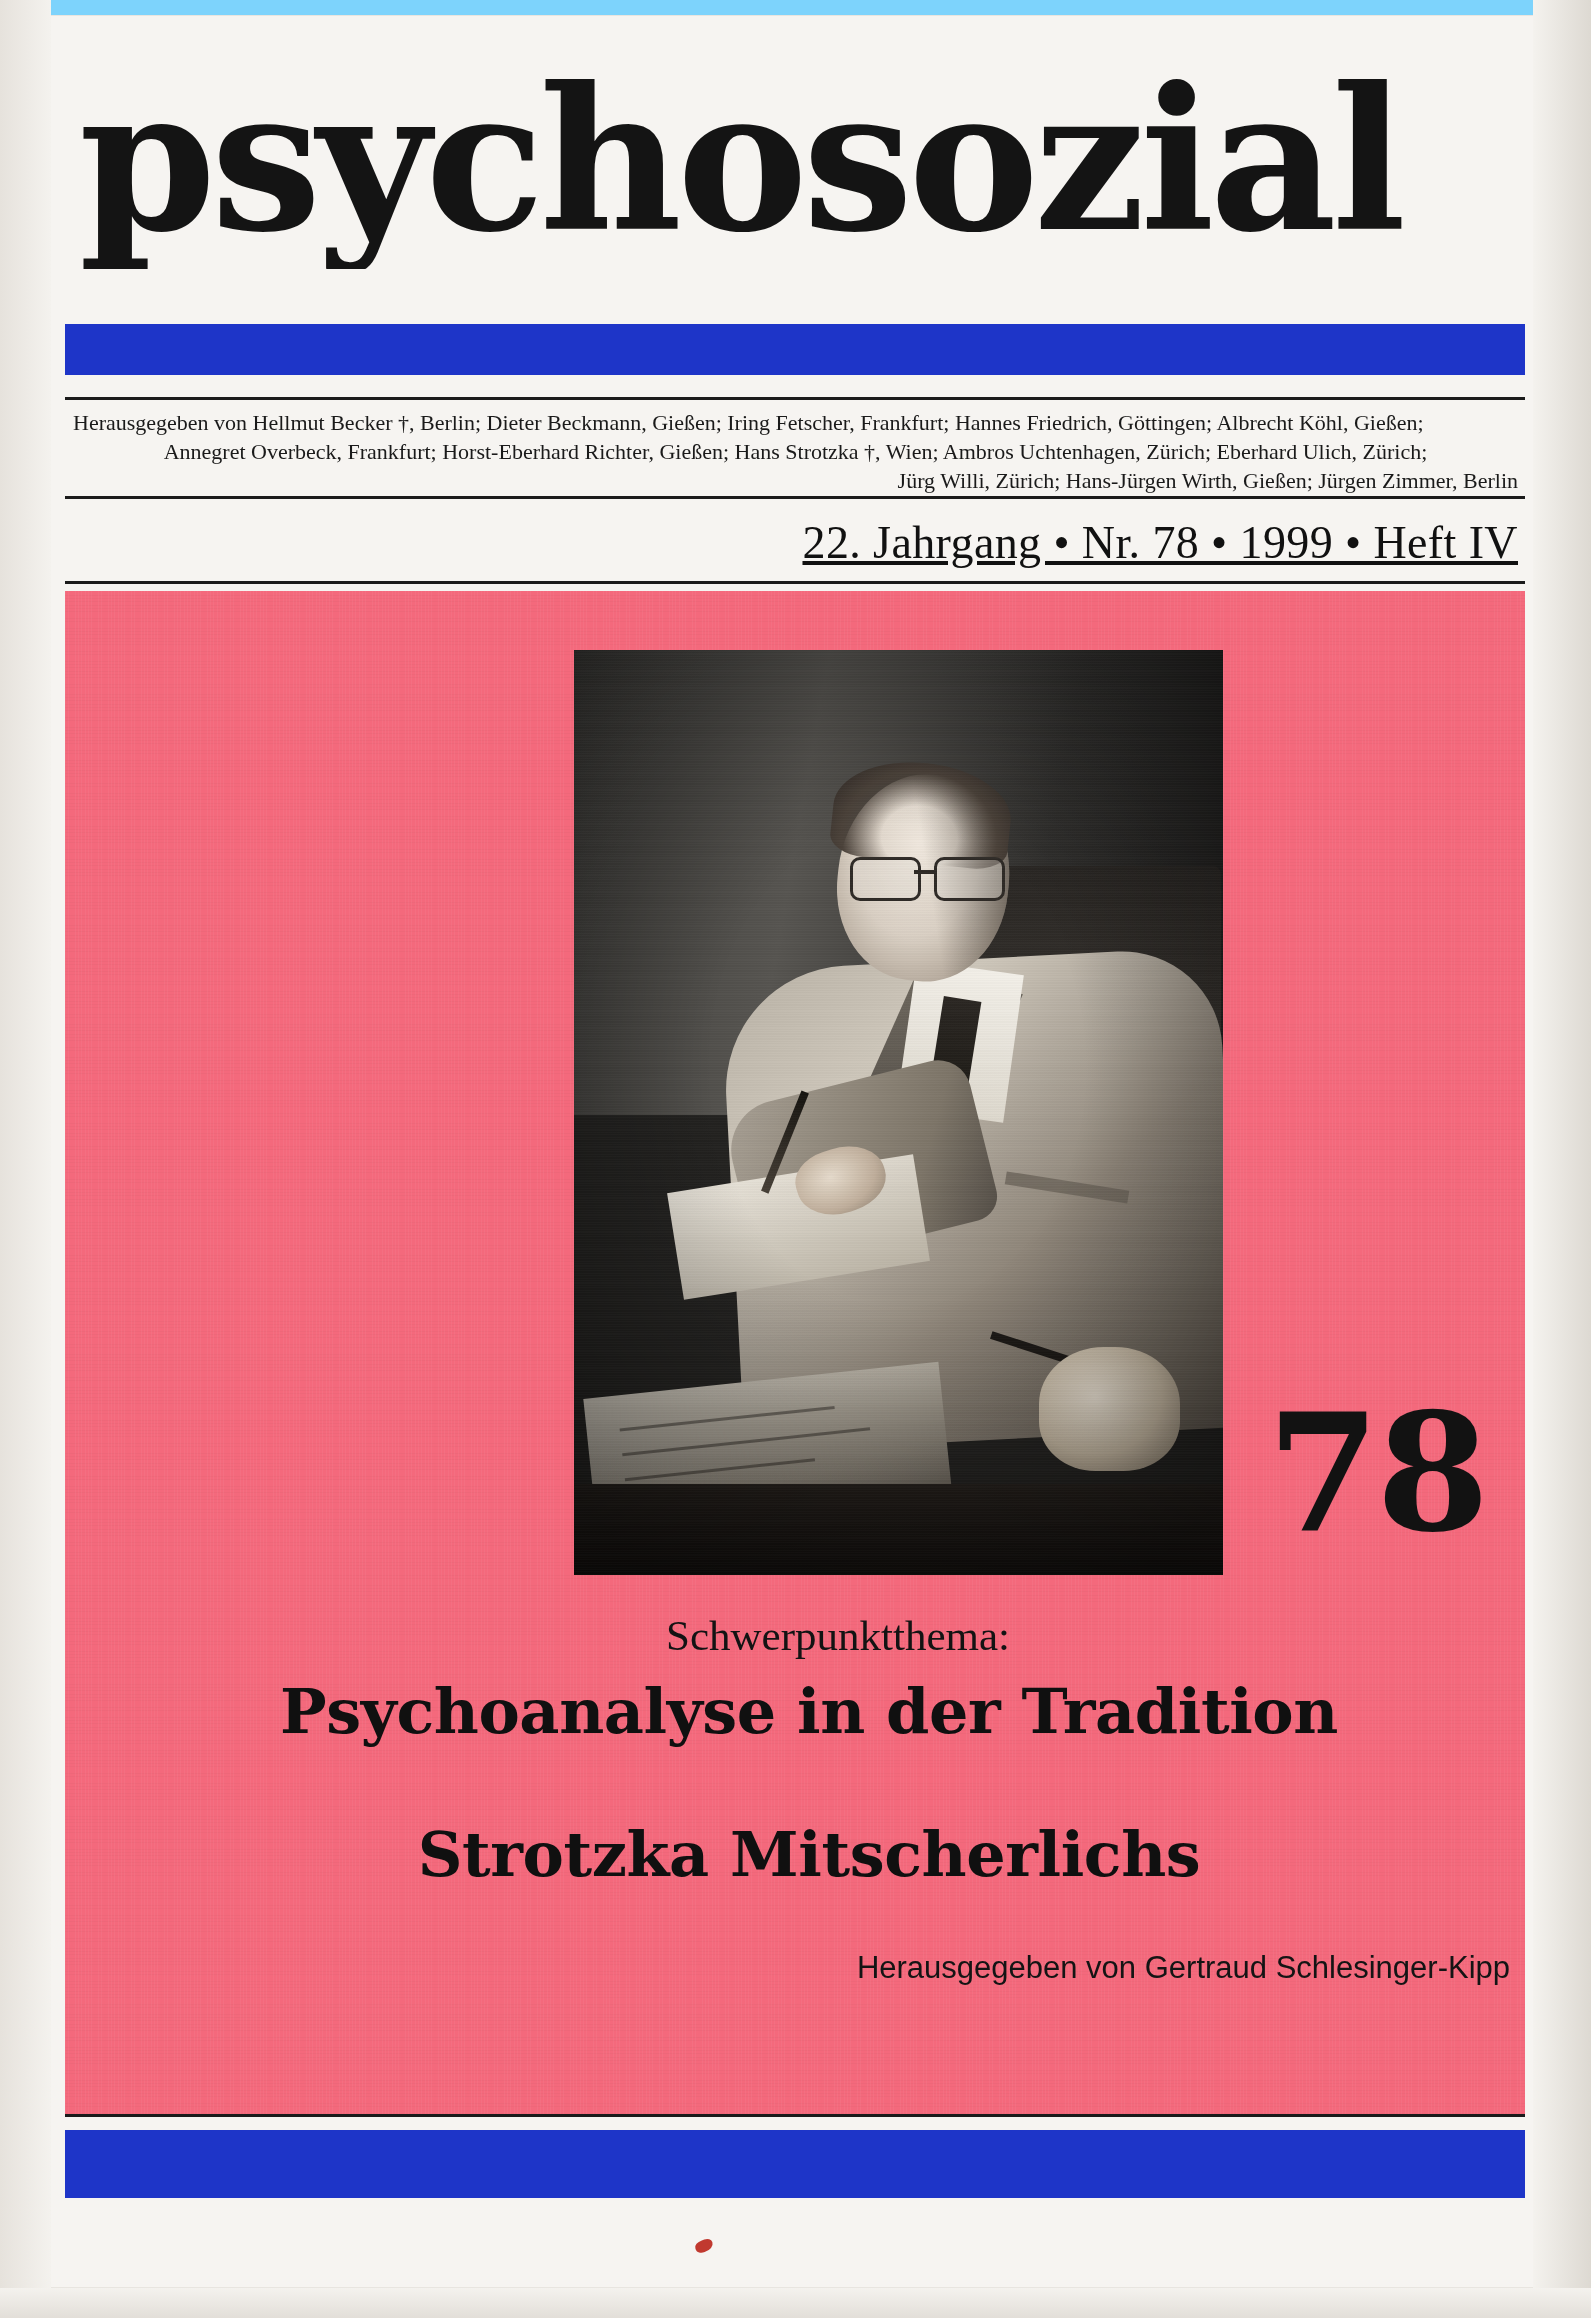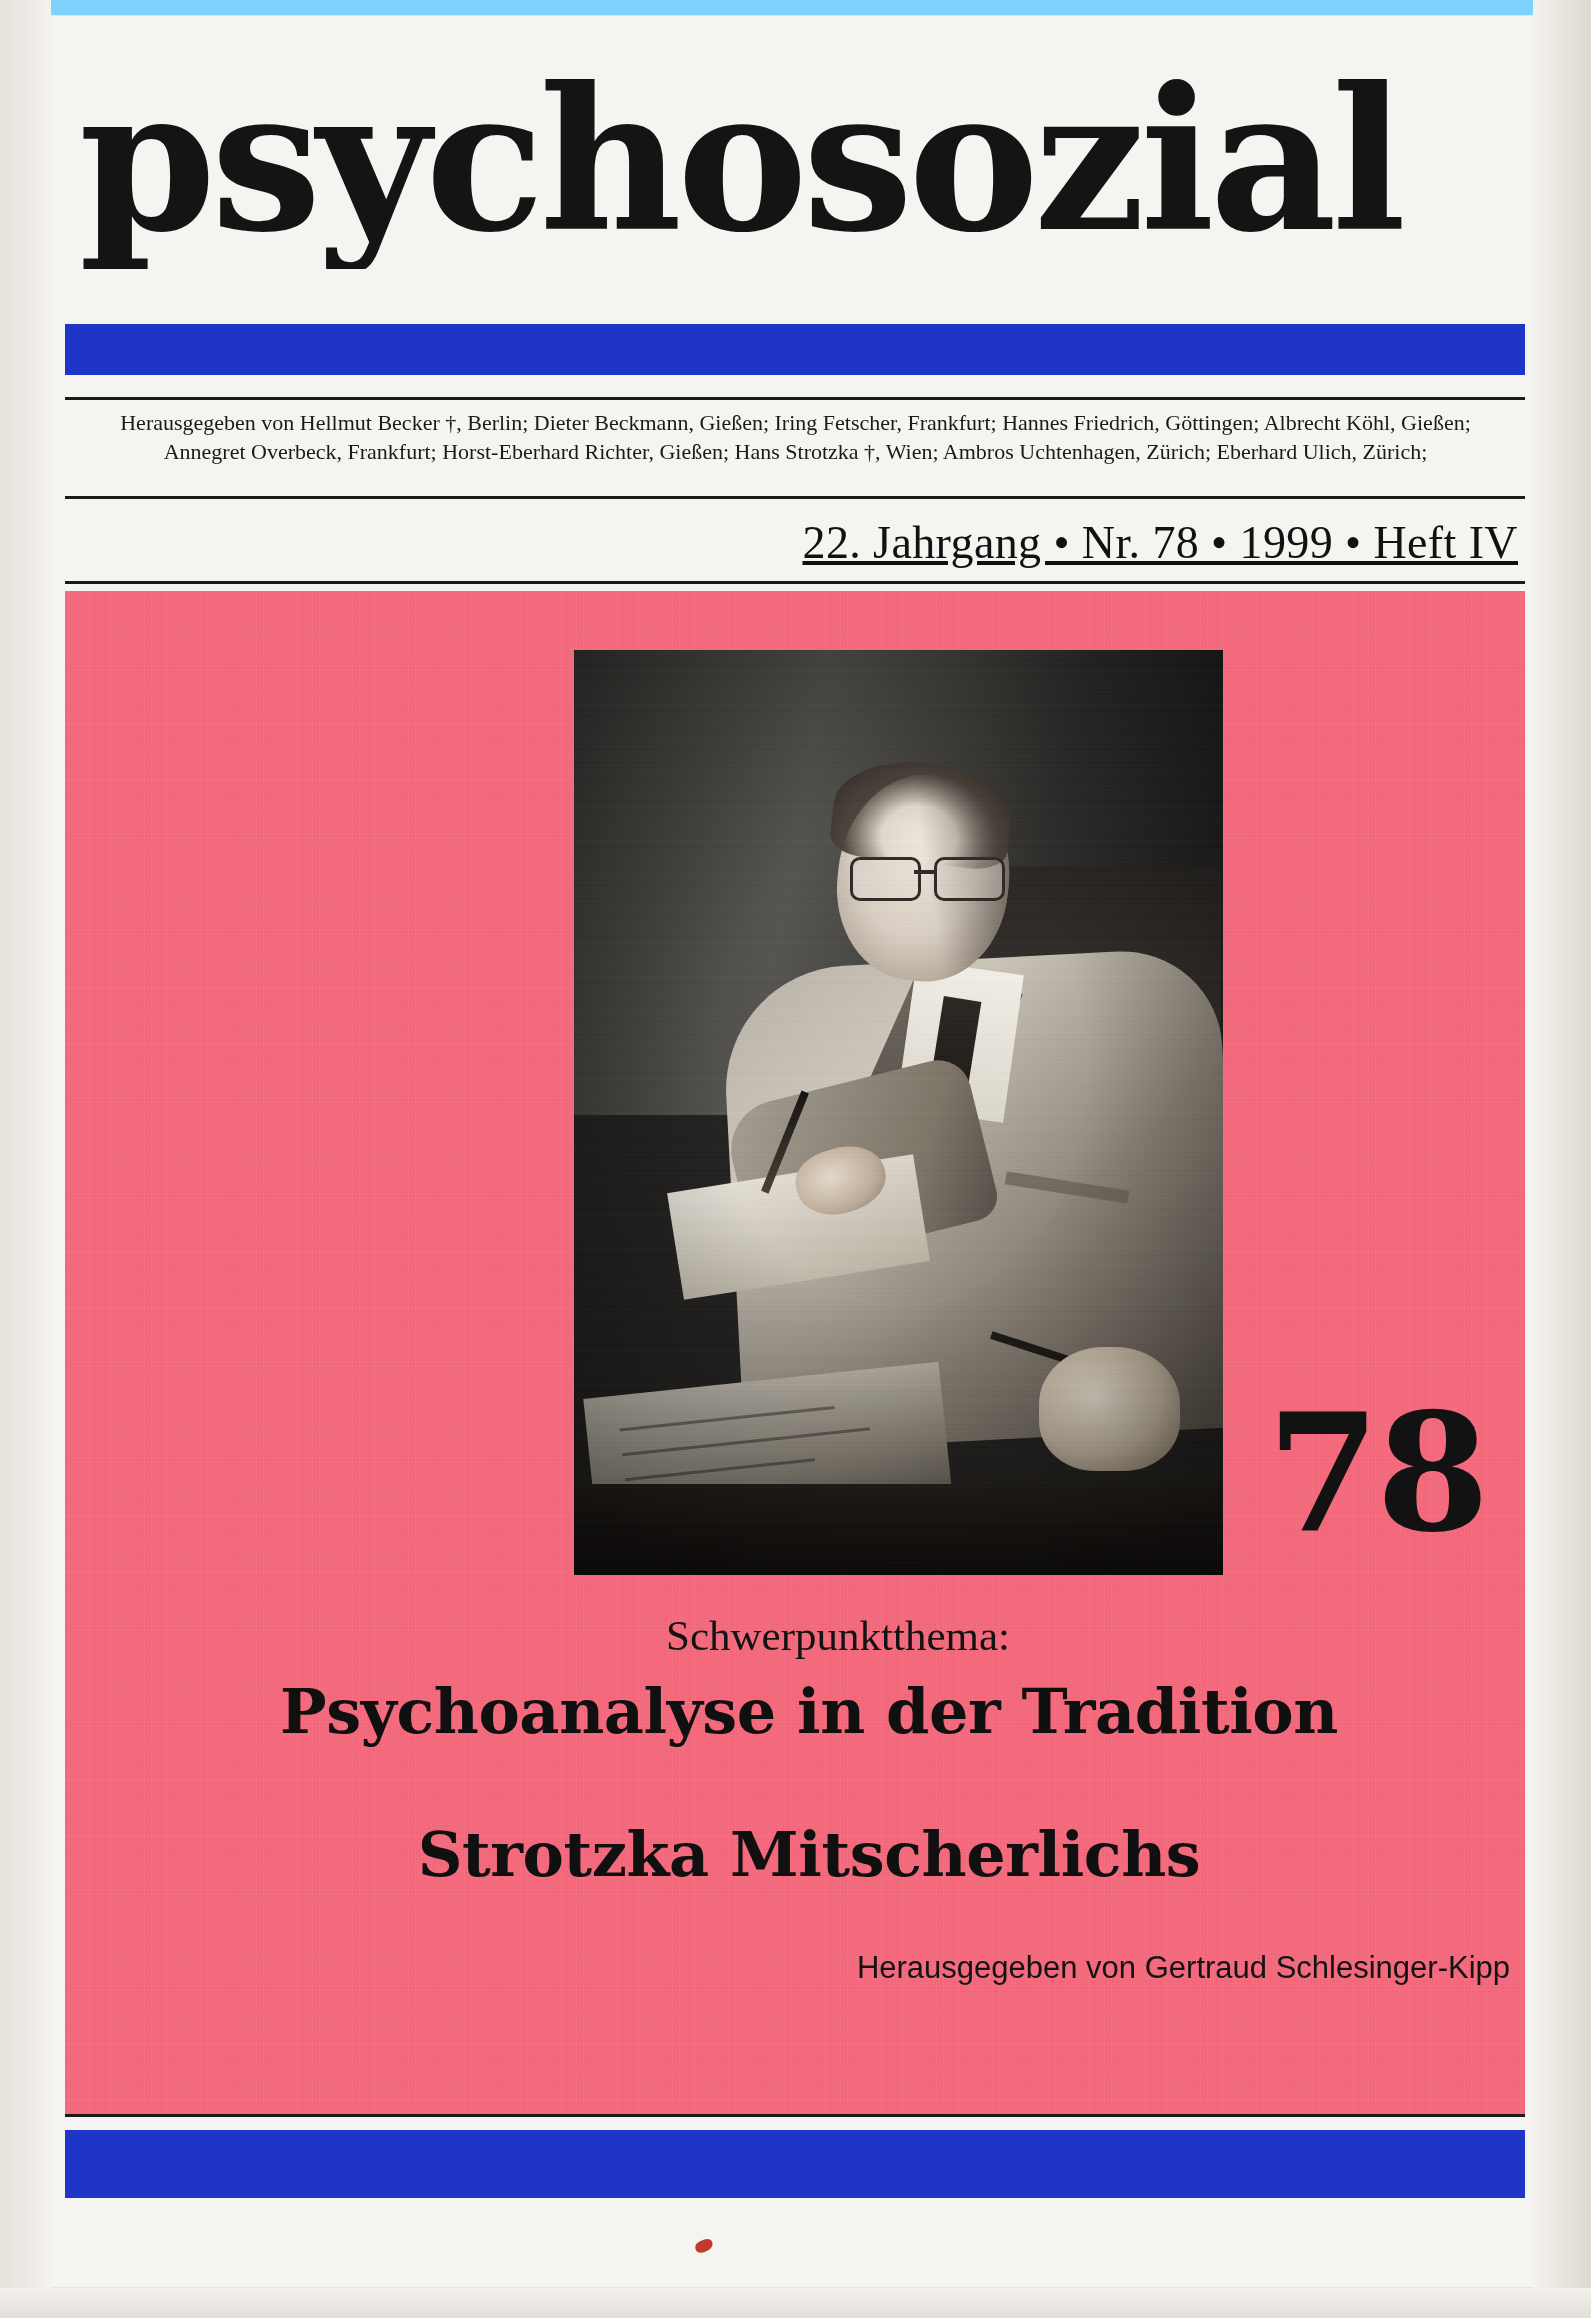--- a/index.html
+++ b/index.html
@@ -74,21 +74,21 @@
     position: absolute;
     left: 73px;
     top: 408px;
     width: 1445px;
     text-align: right;
     font-family: "Liberation Serif", serif;
     font-size: 22px;
     line-height: 29px;
     color: #1a1a1a;
   }
-  .editors .line1 { text-align: center; }
+  .editors .line1 { text-align: left; }
   .editors .line2 { text-align: center; }
   .editors .line3 { text-align: right; }
 
   
   .issue-line {
     position: absolute;
     left: 73px;
     top: 516px;
     width: 1445px;
     text-align: right;
@@ -425,20 +425,21 @@
     <div class="masthead-title">psychosozial</div>
   </div>
 
   <div class="blue-bar-top"></div>
 
   <div class="rule rule-1"></div>
 
   <div class="editors">
     <div class="line1">Herausgegeben von Hellmut Becker †, Berlin; Dieter Beckmann, Gießen; Iring Fetscher, Frankfurt; Hannes Friedrich, Göttingen; Albrecht Köhl, Gießen;</div>
     <div class="line2">Annegret Overbeck, Frankfurt; Horst-Eberhard Richter, Gießen; Hans Strotzka †, Wien; Ambros Uchtenhagen, Zürich; Eberhard Ulich, Zürich;</div>
+    <div class="line3">Jürg Willi, Zürich; Hans-Jürgen Wirth, Gießen; Jürgen Zimmer, Berlin</div>
   </div>
 
   <div class="rule rule-2"></div>
 
   <div class="issue-line">22. Jahrgang • Nr. 78 • 1999 • Heft IV</div>
 
   <div class="rule rule-3"></div>
 
   <div class="pink-field"></div>
 

